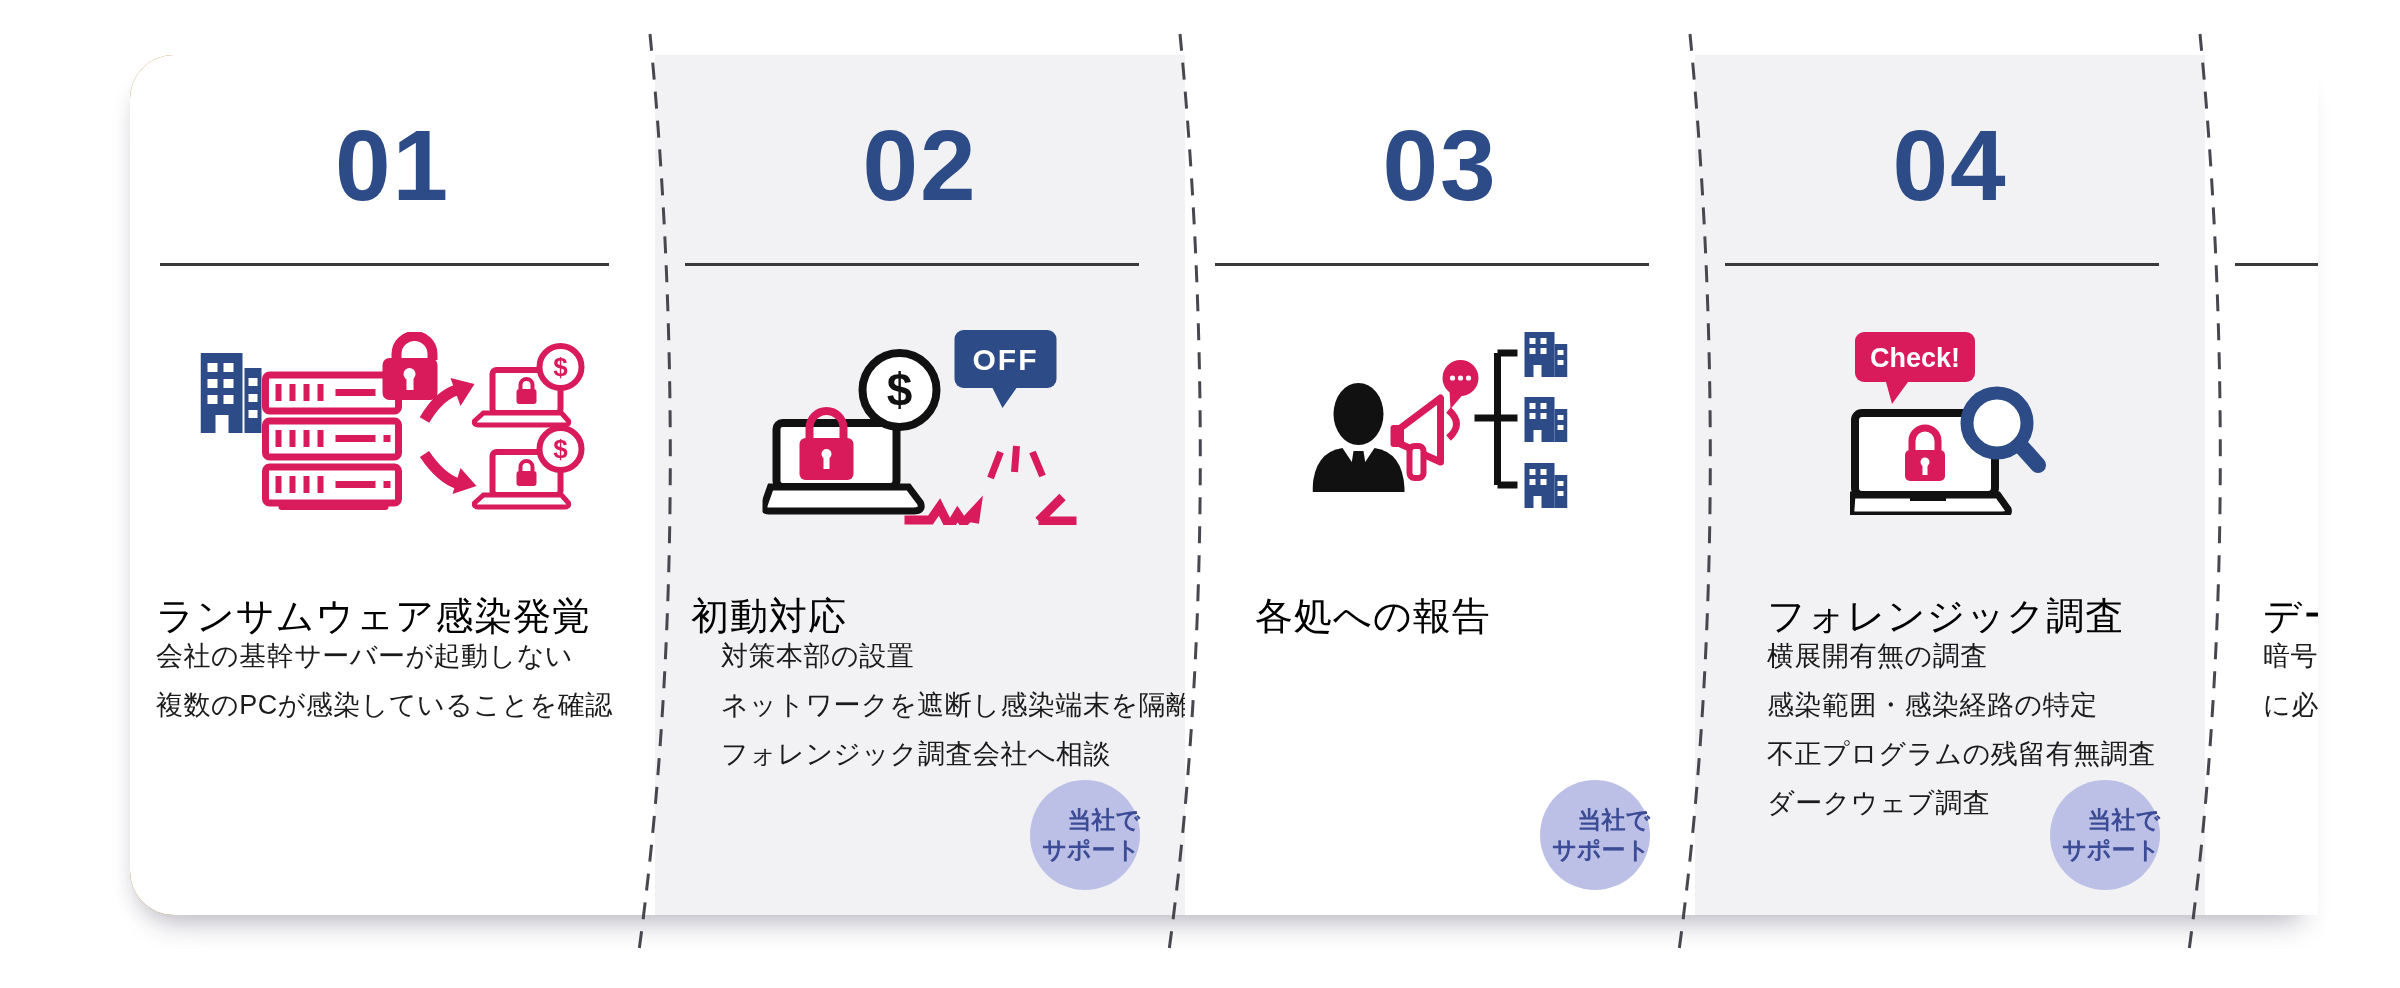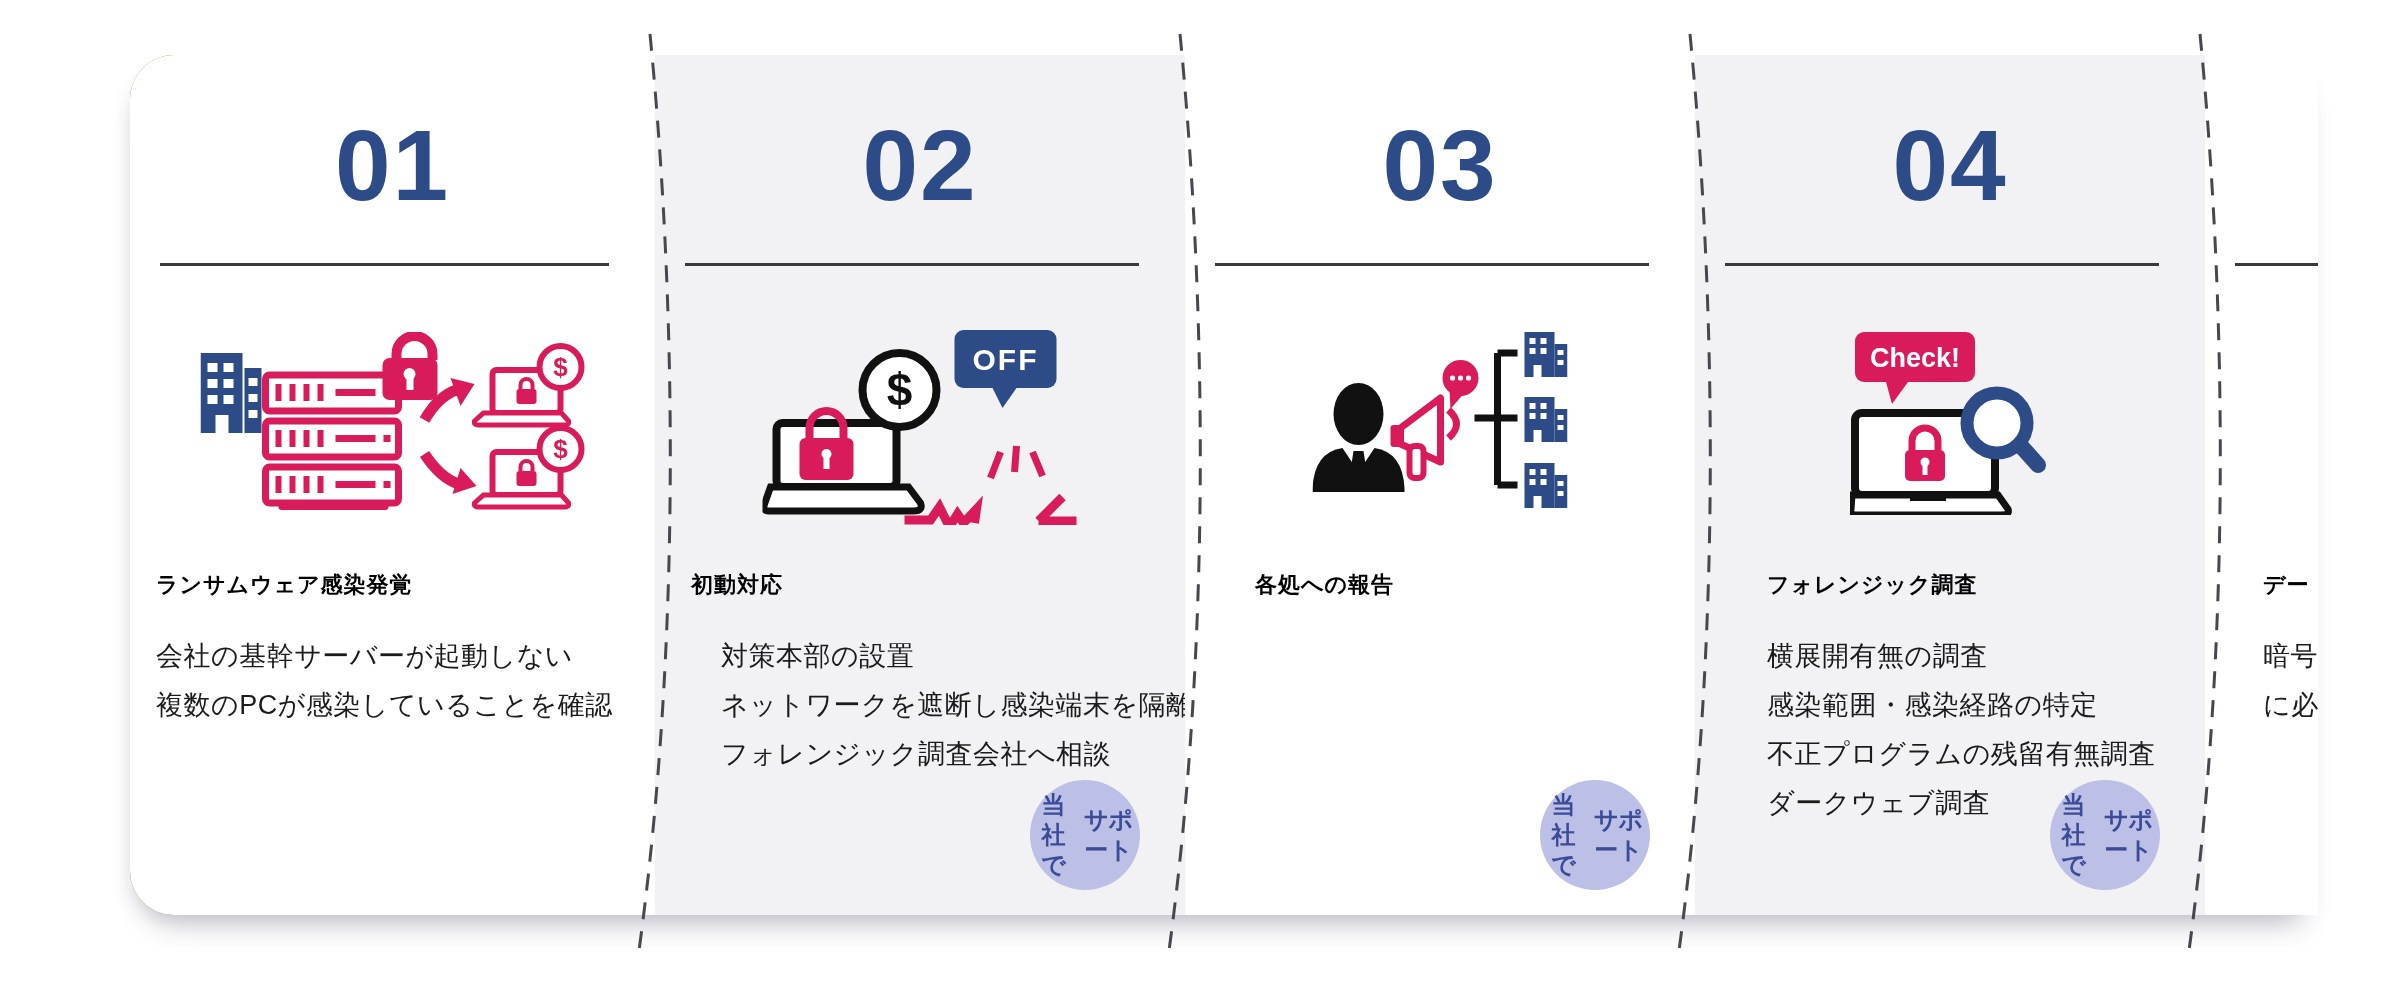--- a/index.html
+++ b/index.html
@@ -16,29 +16,29 @@
   .card{position:absolute;top:0;height:100%;}
   .card.gray{background:#f2f2f4;}
   .card.white{background:#ffffff;}
   .num{
     position:absolute;top:60px;left:0;right:0;text-align:center;
     font-size:100px;font-weight:bold;color:#2d4b87;letter-spacing:2px;line-height:1;
   }
   .rule{position:absolute;top:208px;left:30px;right:46px;height:3px;background:#3a3a3a;}
   .icon{position:absolute;left:50%;transform:translateX(-50%);}
   .title{
-    position:absolute;top:515px;font-size:22px;font-weight:bold;color:#000;
+    position:absolute;top:536px;font-size:38px;font-weight:normal;color:#000;
     white-space:nowrap;letter-spacing:1px;
   }
   .body{position:absolute;top:577px;color:#1b1b1b;}
   .line{font-size:27px;line-height:49px;white-space:nowrap;letter-spacing:.5px;}
   .badge{
     position:absolute;top:725px;right:45px;width:110px;height:110px;border-radius:50%;
     background:#bcc0e6;color:#3b4b96;font-weight:bold;font-size:24px;line-height:30px;
-    display:flex;align-items:center;justify-content:center;text-align:center;
+    display:flex;flex-direction:column;align-items:flex-end;justify-content:center;text-align:center;
   }
   .seps{position:absolute;left:0;top:0;pointer-events:none;}
   svg text{font-family:"Liberation Sans","DejaVu Sans",sans-serif;font-weight:bold;}
 </style>
 </head>
 <body>
 
 <div class="strip">
 
   <div class="card white" style="left:0;width:525px;">

